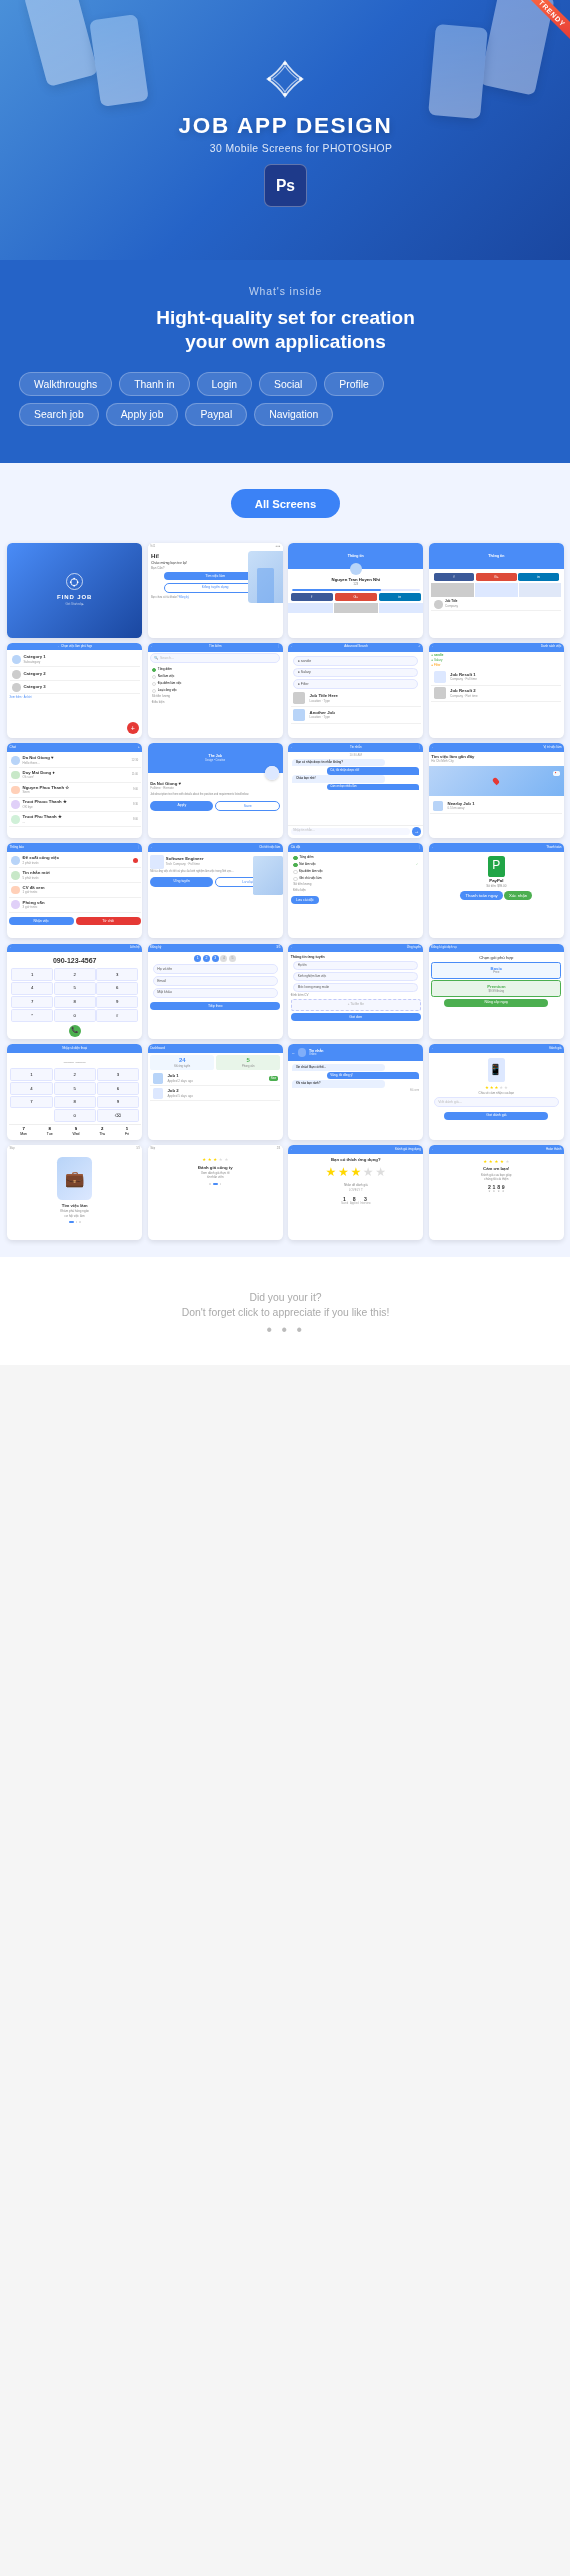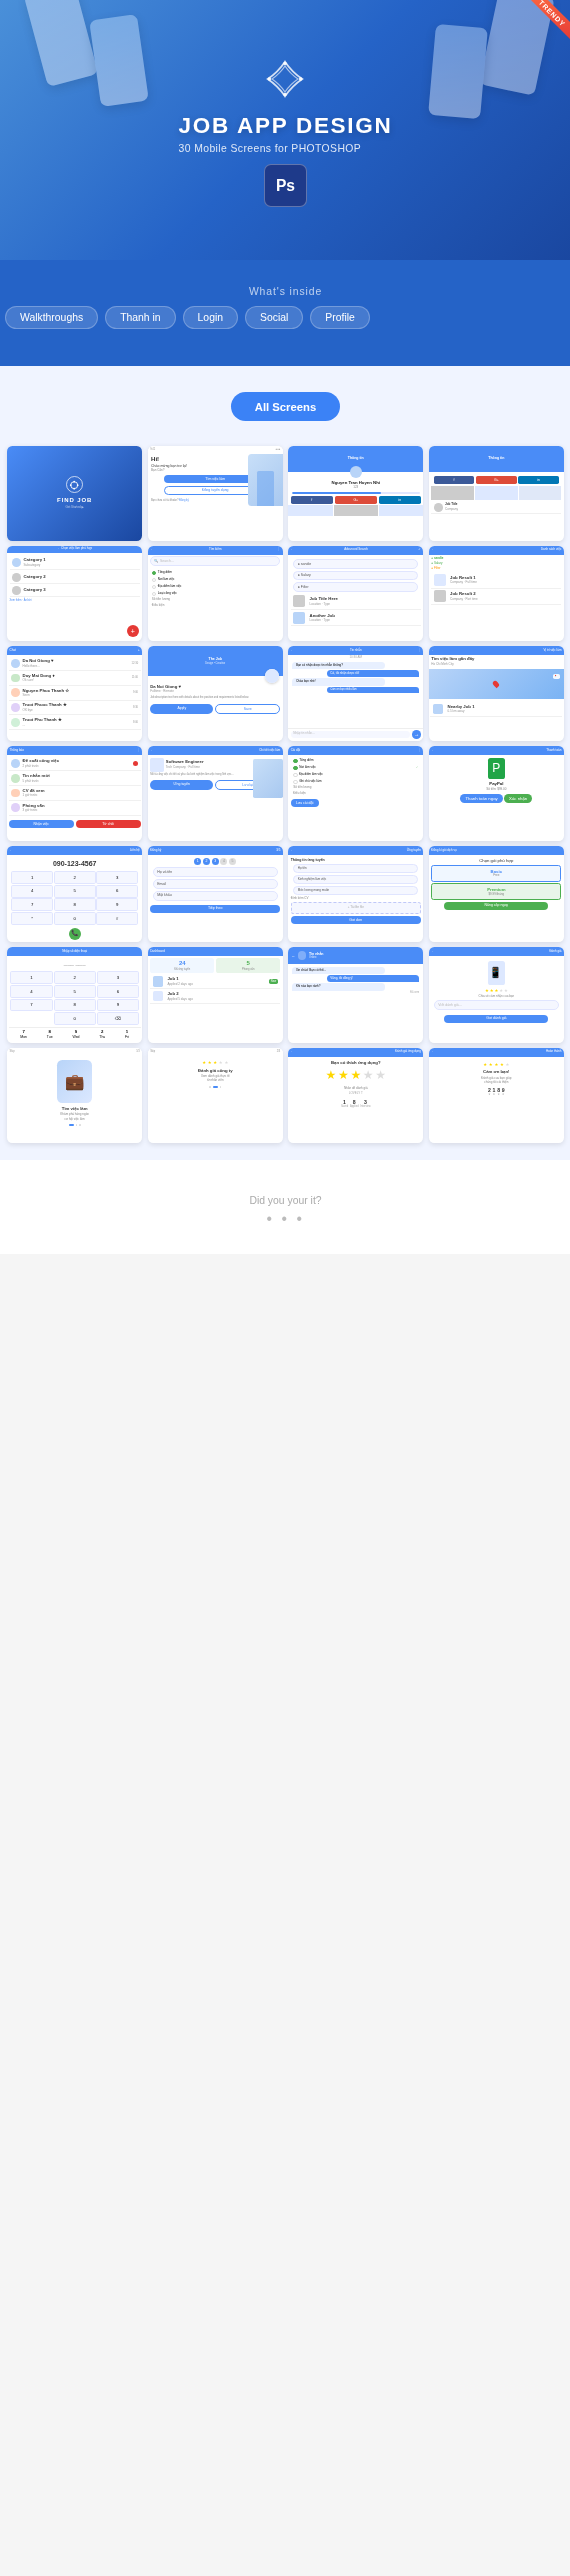--- a/index.html
+++ b/index.html
@@ -52,21 +52,21 @@
     }
     .phone-mock-4 {
       width: 52px; height: 91px;
       top: 26px; right: 87px;
       transform: rotate(5deg);
       background: linear-gradient(to bottom, #d0e8ff, #fff);
     }
     .hero-center {
       position: relative;
       z-index: 10;
-      text-align: left;
+      text-align: right;
     }
     .hero-logo-spin {
       width: 52px;
       height: 52px;
       margin: 0 auto 8.7px;
     }
     .hero-title {
       font-size: 22.5px;
       font-weight: 900;
       color: #fff;
@@ -90,21 +90,21 @@
       justify-content: center;
       font-size: 15.6px;
       font-weight: 900;
       color: #fff;
       border: 1.7px solid rgba(255,255,255,0.3);
     }
 
     
     .whats-inside {
       background: #2563c7;
-      padding: 26px 5px 30px;
+      padding: 26px 19px 30px;
       text-align: center;
     }
     .whats-inside-label {
       font-size: 10.4px;
       color: rgba(255,255,255,0.7);
       letter-spacing: 0.9px;
       margin-bottom: 8.7px;
     }
     .whats-inside-title {
       font-size: 19px;
@@ -407,26 +407,35 @@
       </svg>
     </div>
     <div class="hero-title">JOB APP DESIGN</div>
     <div class="hero-subtitle">30 Mobile Screens for PHOTOSHOP</div>
     <div class="hero-ps-badge">Ps</div>
   </div>
 </div>
 
 <div class="whats-inside">
   <div class="whats-inside-label">What's inside</div>
+  <div class="whats-inside-title">
+    Hight-quality set for creation<br>your own applications
+  </div>
   <div class="tag-row">
     <span class="tag">Walkthroughs</span>
     <span class="tag">Thanh in</span>
     <span class="tag">Login</span>
     <span class="tag">Social</span>
     <span class="tag">Profile</span>
+  </div>
+  <div class="tag-row">
+    <span class="tag">Search job</span>
+    <span class="tag">Apply job</span>
+    <span class="tag">Paypal</span>
+    <span class="tag">Navigation</span>
   </div>
 </div>
 
 <div class="all-screens-section">
   <button class="all-screens-btn">All Screens</button>
 </div>
 
 <div class="phone-grid">
 
   <div class="phone-card">
@@ -1211,15 +1220,16 @@
             </div>
         </div>
       </div>
     </div>
   </div>
 
 </div>
 
 <div class="thank-you">
   <div class="ty-sub">Did you your it?</div>
+  <div class="ty-sub">Don't forget click to appreciate if you like this!</div>
   <div class="ty-dots">• • •</div>
 </div>
 
 
 </body></html>

